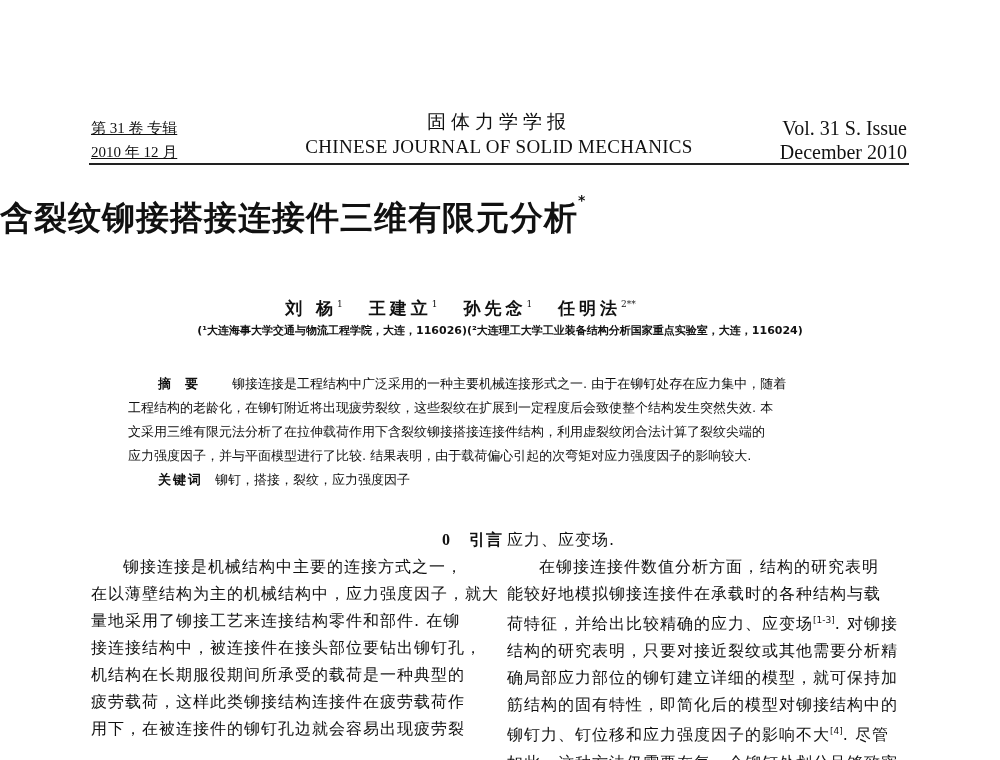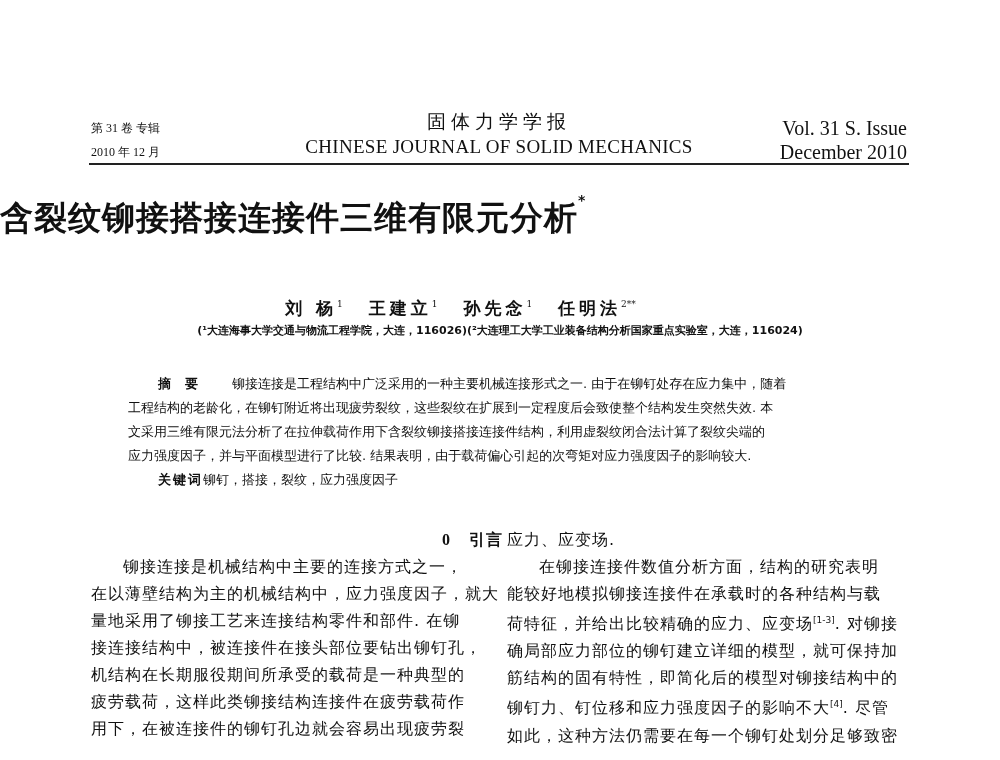--- a/index.html
+++ b/index.html
@@ -19,23 +19,24 @@
       position: absolute;
       left: 91px;
       top: 108px;
       width: 816px;
       height: 56px;
     }
     .hdr-left {
       position: absolute;
       left: 0;
       top: 8px;
-      font-size: 12px;
+      font-size: 15px;
       line-height: 24px;
       font-family: "Liberation Serif", serif;
+      text-decoration: underline;
     }
     .hdr-center {
       position: absolute;
       left: 180px;
       width: 456px;
       top: 0;
       text-align: center;
     }
     .hdr-center .cn {
       font-size: 19px;
@@ -105,21 +106,21 @@
       left: 128px;
       width: 746px;
       top: 372px;
       font-size: 13px;
       line-height: 24px;
       font-family: "DejaVu Sans", sans-serif;
     }
     .abstract .line { white-space: nowrap; }
     .abstract .indent { padding-left: 30px; }
     .abstract .label { font-weight: bold; letter-spacing: 14px; margin-right: 20px; }
-    .keywords .label { letter-spacing: 2px; margin-right: 0; }
+    .keywords .label { letter-spacing: 2px; margin-right: 12px; }
     .col {
       position: absolute;
       top: 526px;
       width: 412px;
       font-size: 16px;
       line-height: 27px;
       font-family: "DejaVu Sans", sans-serif;
       letter-spacing: 1px;
     }
     .col.left { left: 91px; }
@@ -186,19 +187,20 @@
   <div class="line">用下，在被连接件的铆钉孔边就会容易出现疲劳裂</div>
 </div>
 
 <div class="col right">
   <div class="line">应力、应变场.</div>
   <div class="line indent">在铆接连接件数值分析方面，结构的研究表明</div>
   <div class="line">能较好地模拟铆接连接件在承载时的各种结构与载</div>
   <div class="line">
     <span>荷特征，并给出比较精确的应力、应变场</span><sup class="ref">[1-3]</sup><span>. 对铆接</span>
   </div>
+  <div class="line">结构的研究表明，只要对接近裂纹或其他需要分析精</div>
   <div class="line">确局部应力部位的铆钉建立详细的模型，就可保持加</div>
   <div class="line">筋结构的固有特性，即简化后的模型对铆接结构中的</div>
   <div class="line">
     <span>铆钉力、钉位移和应力强度因子的影响不大</span><sup class="ref">[4]</sup><span>. 尽管</span>
   </div>
   <div class="line">如此，这种方法仍需要在每一个铆钉处划分足够致密</div>
 </div>
 
 </body></html>

